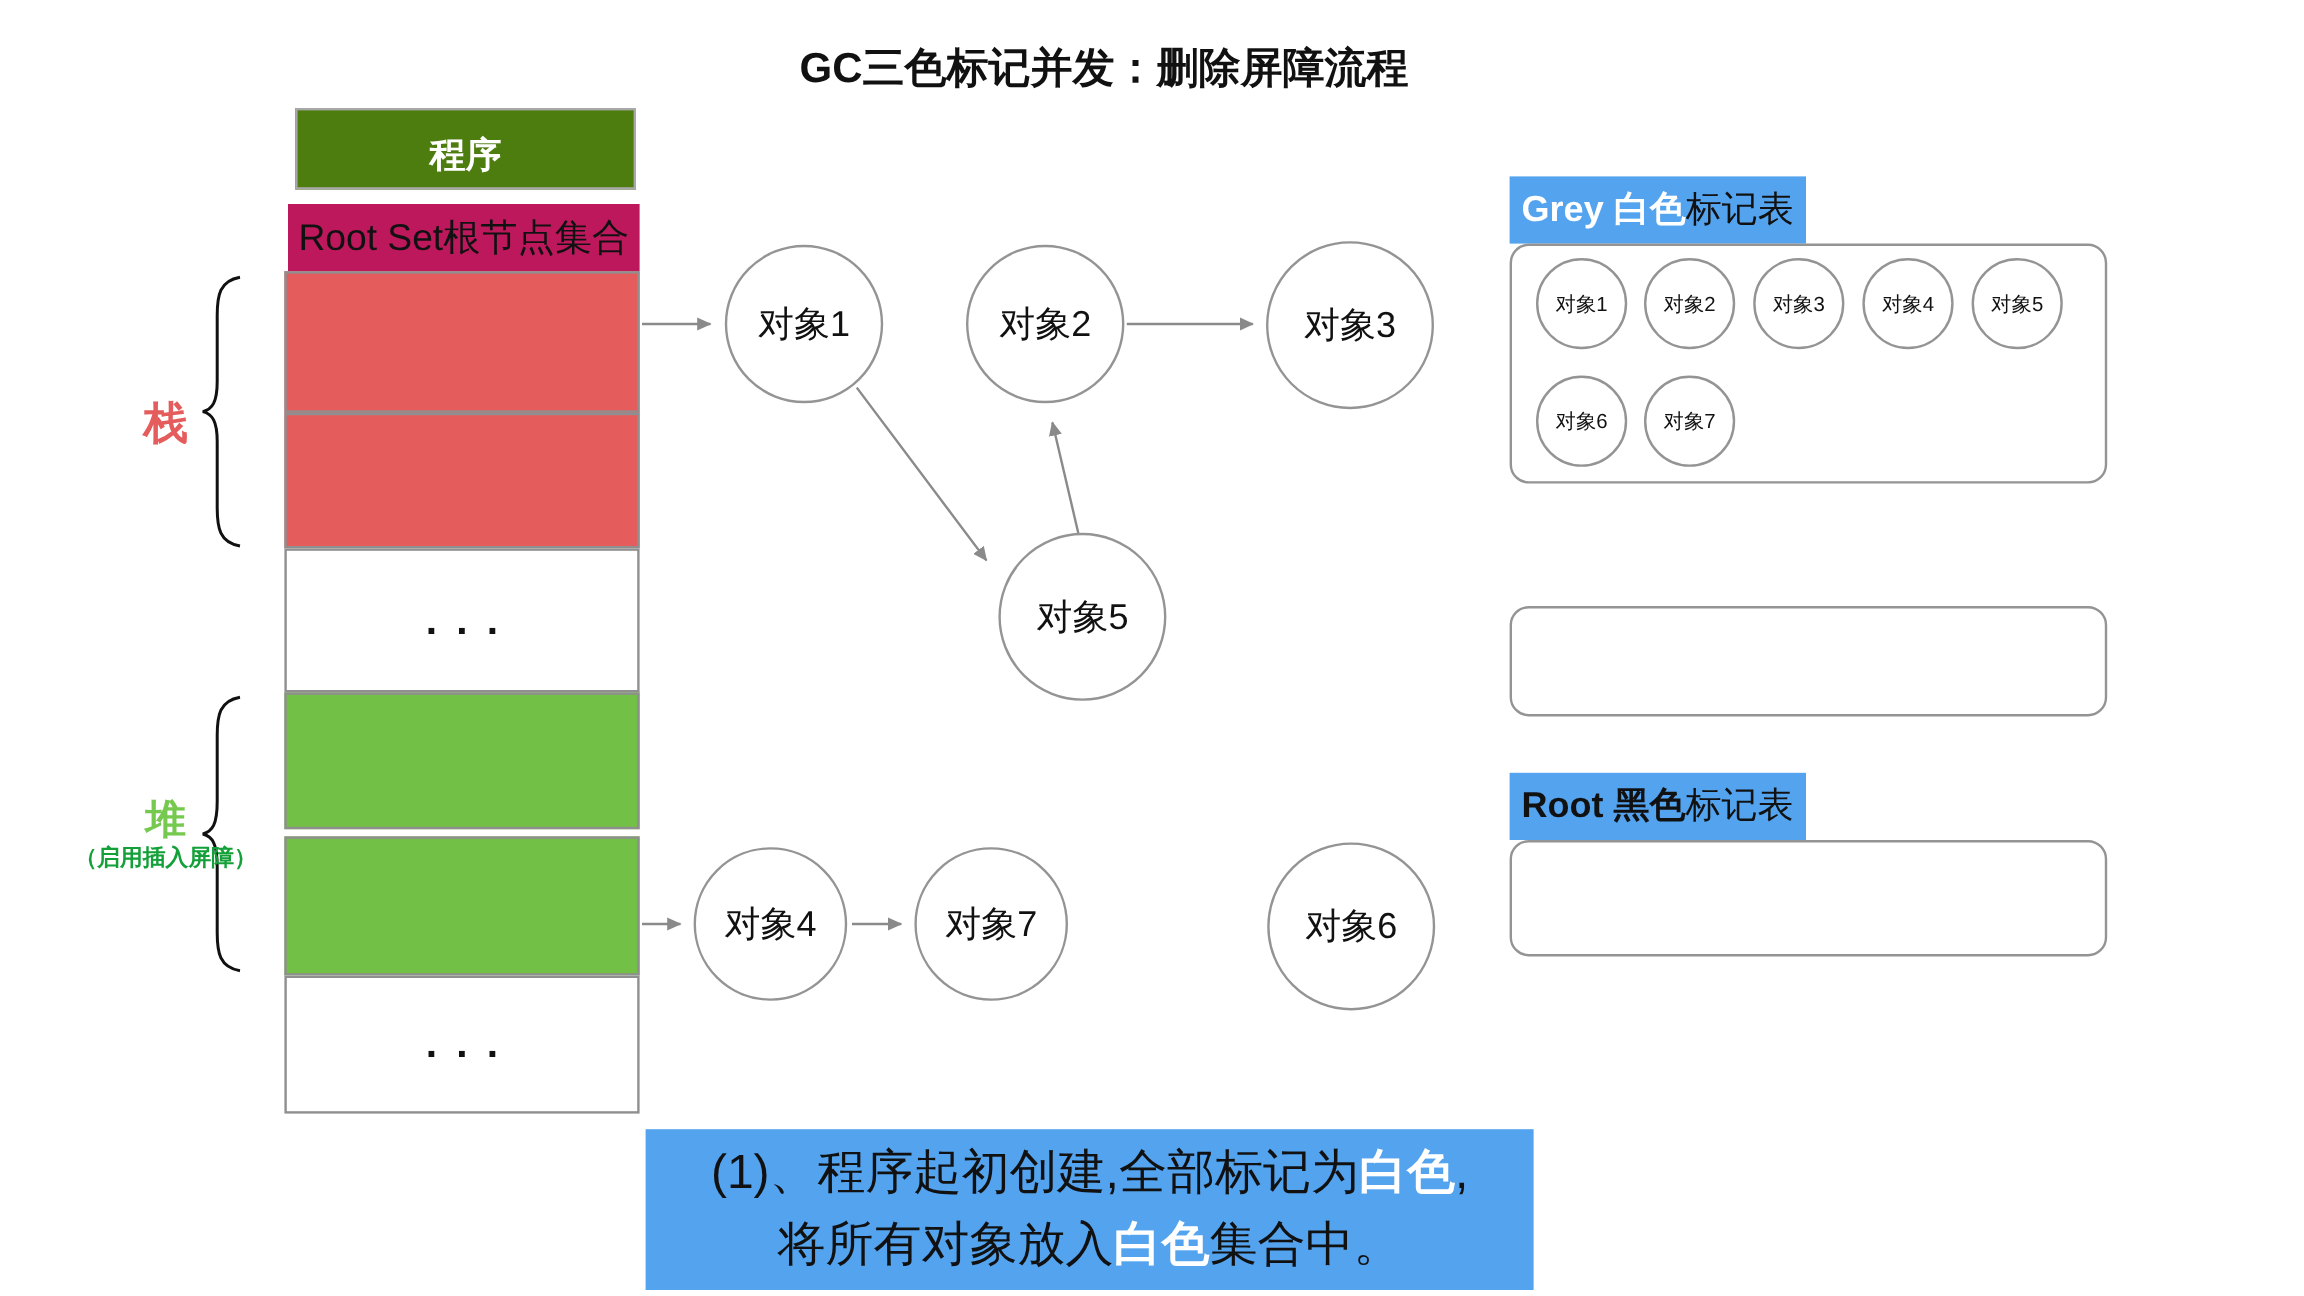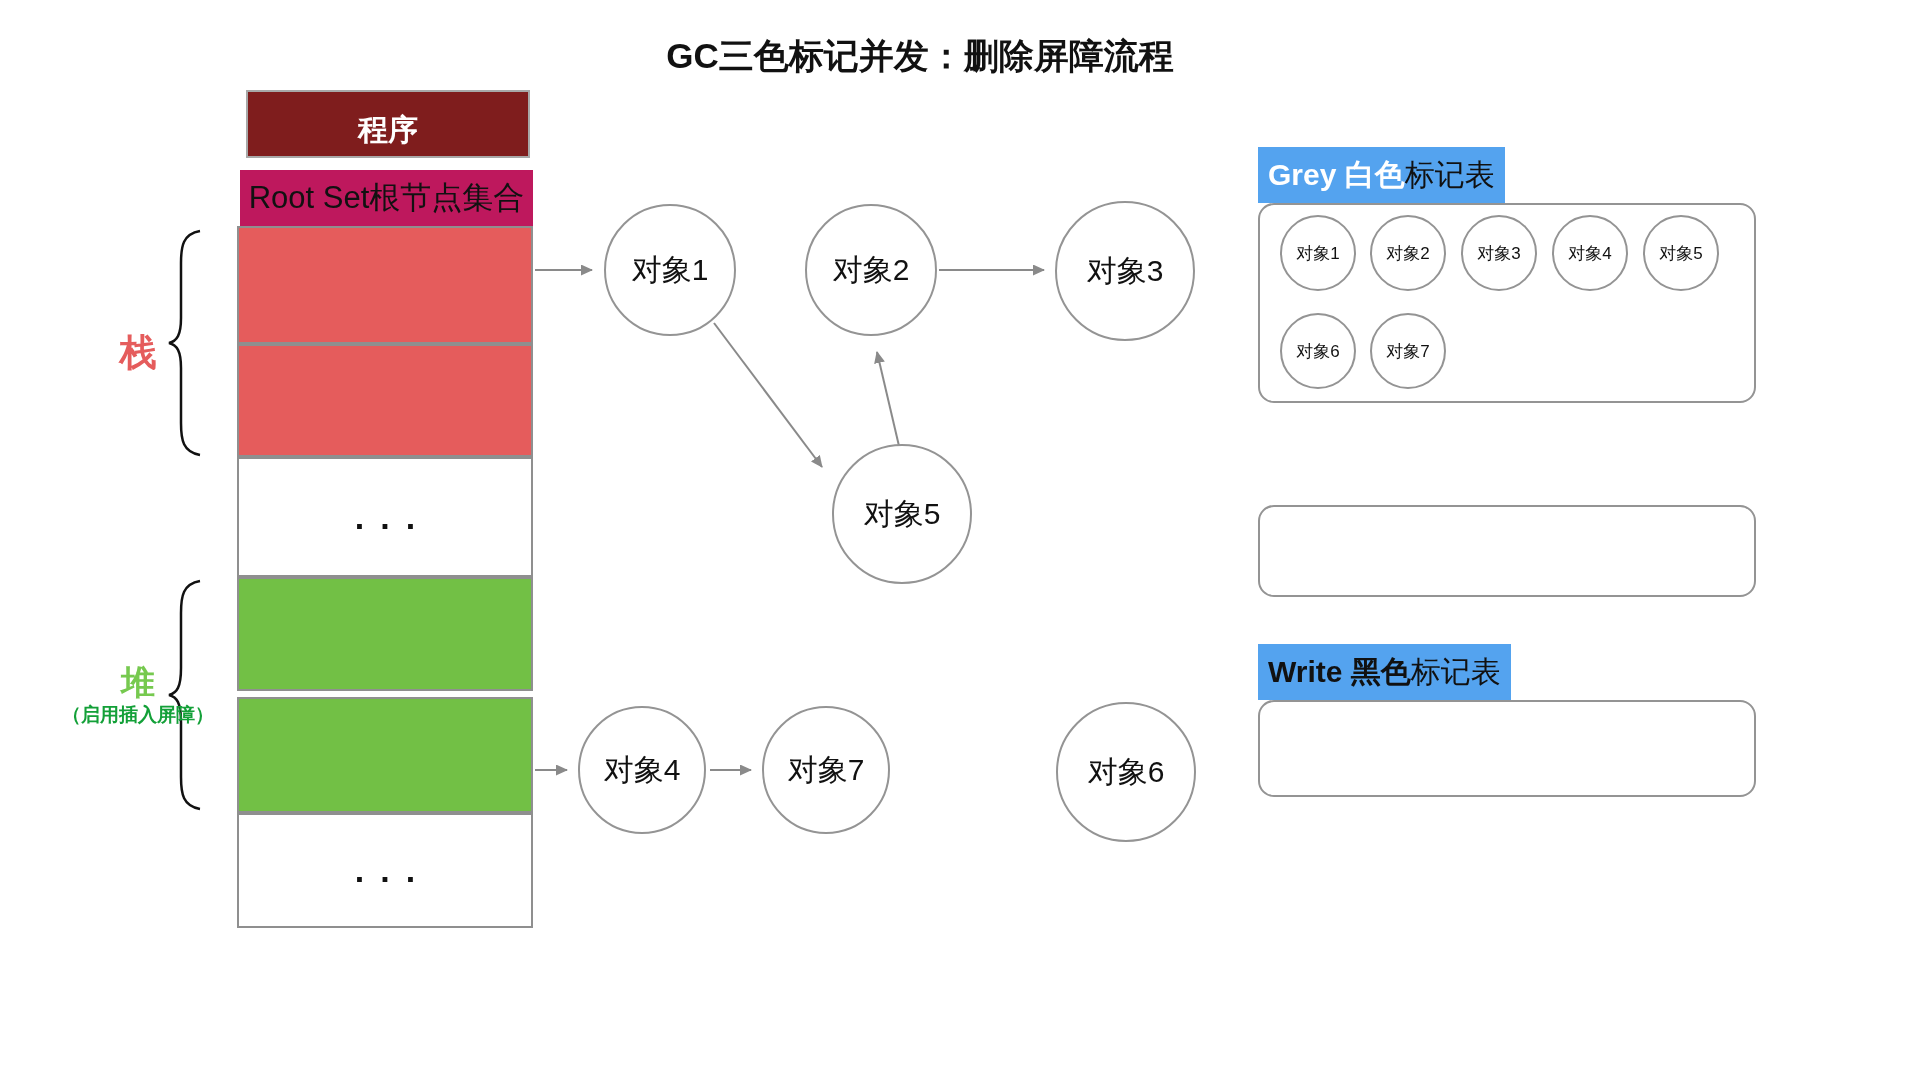--- a/index.html
+++ b/index.html
@@ -4,21 +4,21 @@
 <style>
   html,body{margin:0;padding:0;background:#ffffff;}
   body{font-family:"Liberation Sans","DejaVu Sans",sans-serif;}
   .stage{position:relative;width:1920px;height:1080px;background:#ffffff;overflow:hidden;}
   .abs{position:absolute;box-sizing:border-box;}
 
   .title{left:460px;top:33px;width:920px;text-align:center;font-size:35px;font-weight:bold;color:#111;}
 
   
   .memcell{left:237px;width:296px;border:2px solid #8F8F8F;}
-  .program{left:246px;top:90px;width:284px;height:68px;background:#7f1d1d;border:2px solid #A8A8A8;
+  .program{left:246px;top:90px;width:284px;height:68px;background:#4d7c0f;border:2px solid #A8A8A8;
            color:#fff;font-size:30px;font-weight:bold;text-align:center;line-height:76px;}
   .rootset{left:240px;top:170px;width:293px;height:56px;background:#be185d;color:#111;
            font-size:31px;text-align:center;line-height:56px;white-space:nowrap;}
   .red{background:#E55C5C;}
   .green{background:#72C045;}
   .whitecell{background:#fff;display:flex;align-items:center;justify-content:center;}
   .dots{font-size:34px;font-weight:bold;letter-spacing:16px;color:#111;text-indent:16px;}
 
   .stack-label{left:96px;top:328px;width:84px;text-align:center;font-size:37px;font-weight:bold;color:#E55C5C;}
   .heap-label{left:96px;top:660px;width:84px;text-align:center;font-size:34px;font-weight:bold;color:#76C94F;}
@@ -134,18 +134,22 @@
   <div class="abs mini" style="left:1280px;top:313px;width:76px;height:76px;">
     <span>对象6</span>
   </div>
   <div class="abs mini" style="left:1370px;top:313px;width:76px;height:76px;">
     <span>对象7</span>
   </div>
 
   <div class="abs tbl-box" style="left:1258px;top:505px;width:498px;height:92px;"></div>
 
   <div class="abs tbl-hdr" style="left:1258px;top:644px;">
-    <span class="hdr-em black-em">Write 黑色</span><span>标记表</span>
+    <span class="hdr-em black-em">Root 黑色</span><span>标记表</span>
   </div>
   <div class="abs tbl-box" style="left:1258px;top:700px;width:498px;height:97px;"></div>
 
+  <div class="abs caption">
+    <div><span>(1)、程序起初创建,全部标记为</span><span class="cap-hl">白色</span><span>,</span></div>
+    <div><span>将所有对象放入</span><span class="cap-hl">白色</span><span>集合中。</span></div>
+  </div>
 
 </div>
 
 </body></html>

